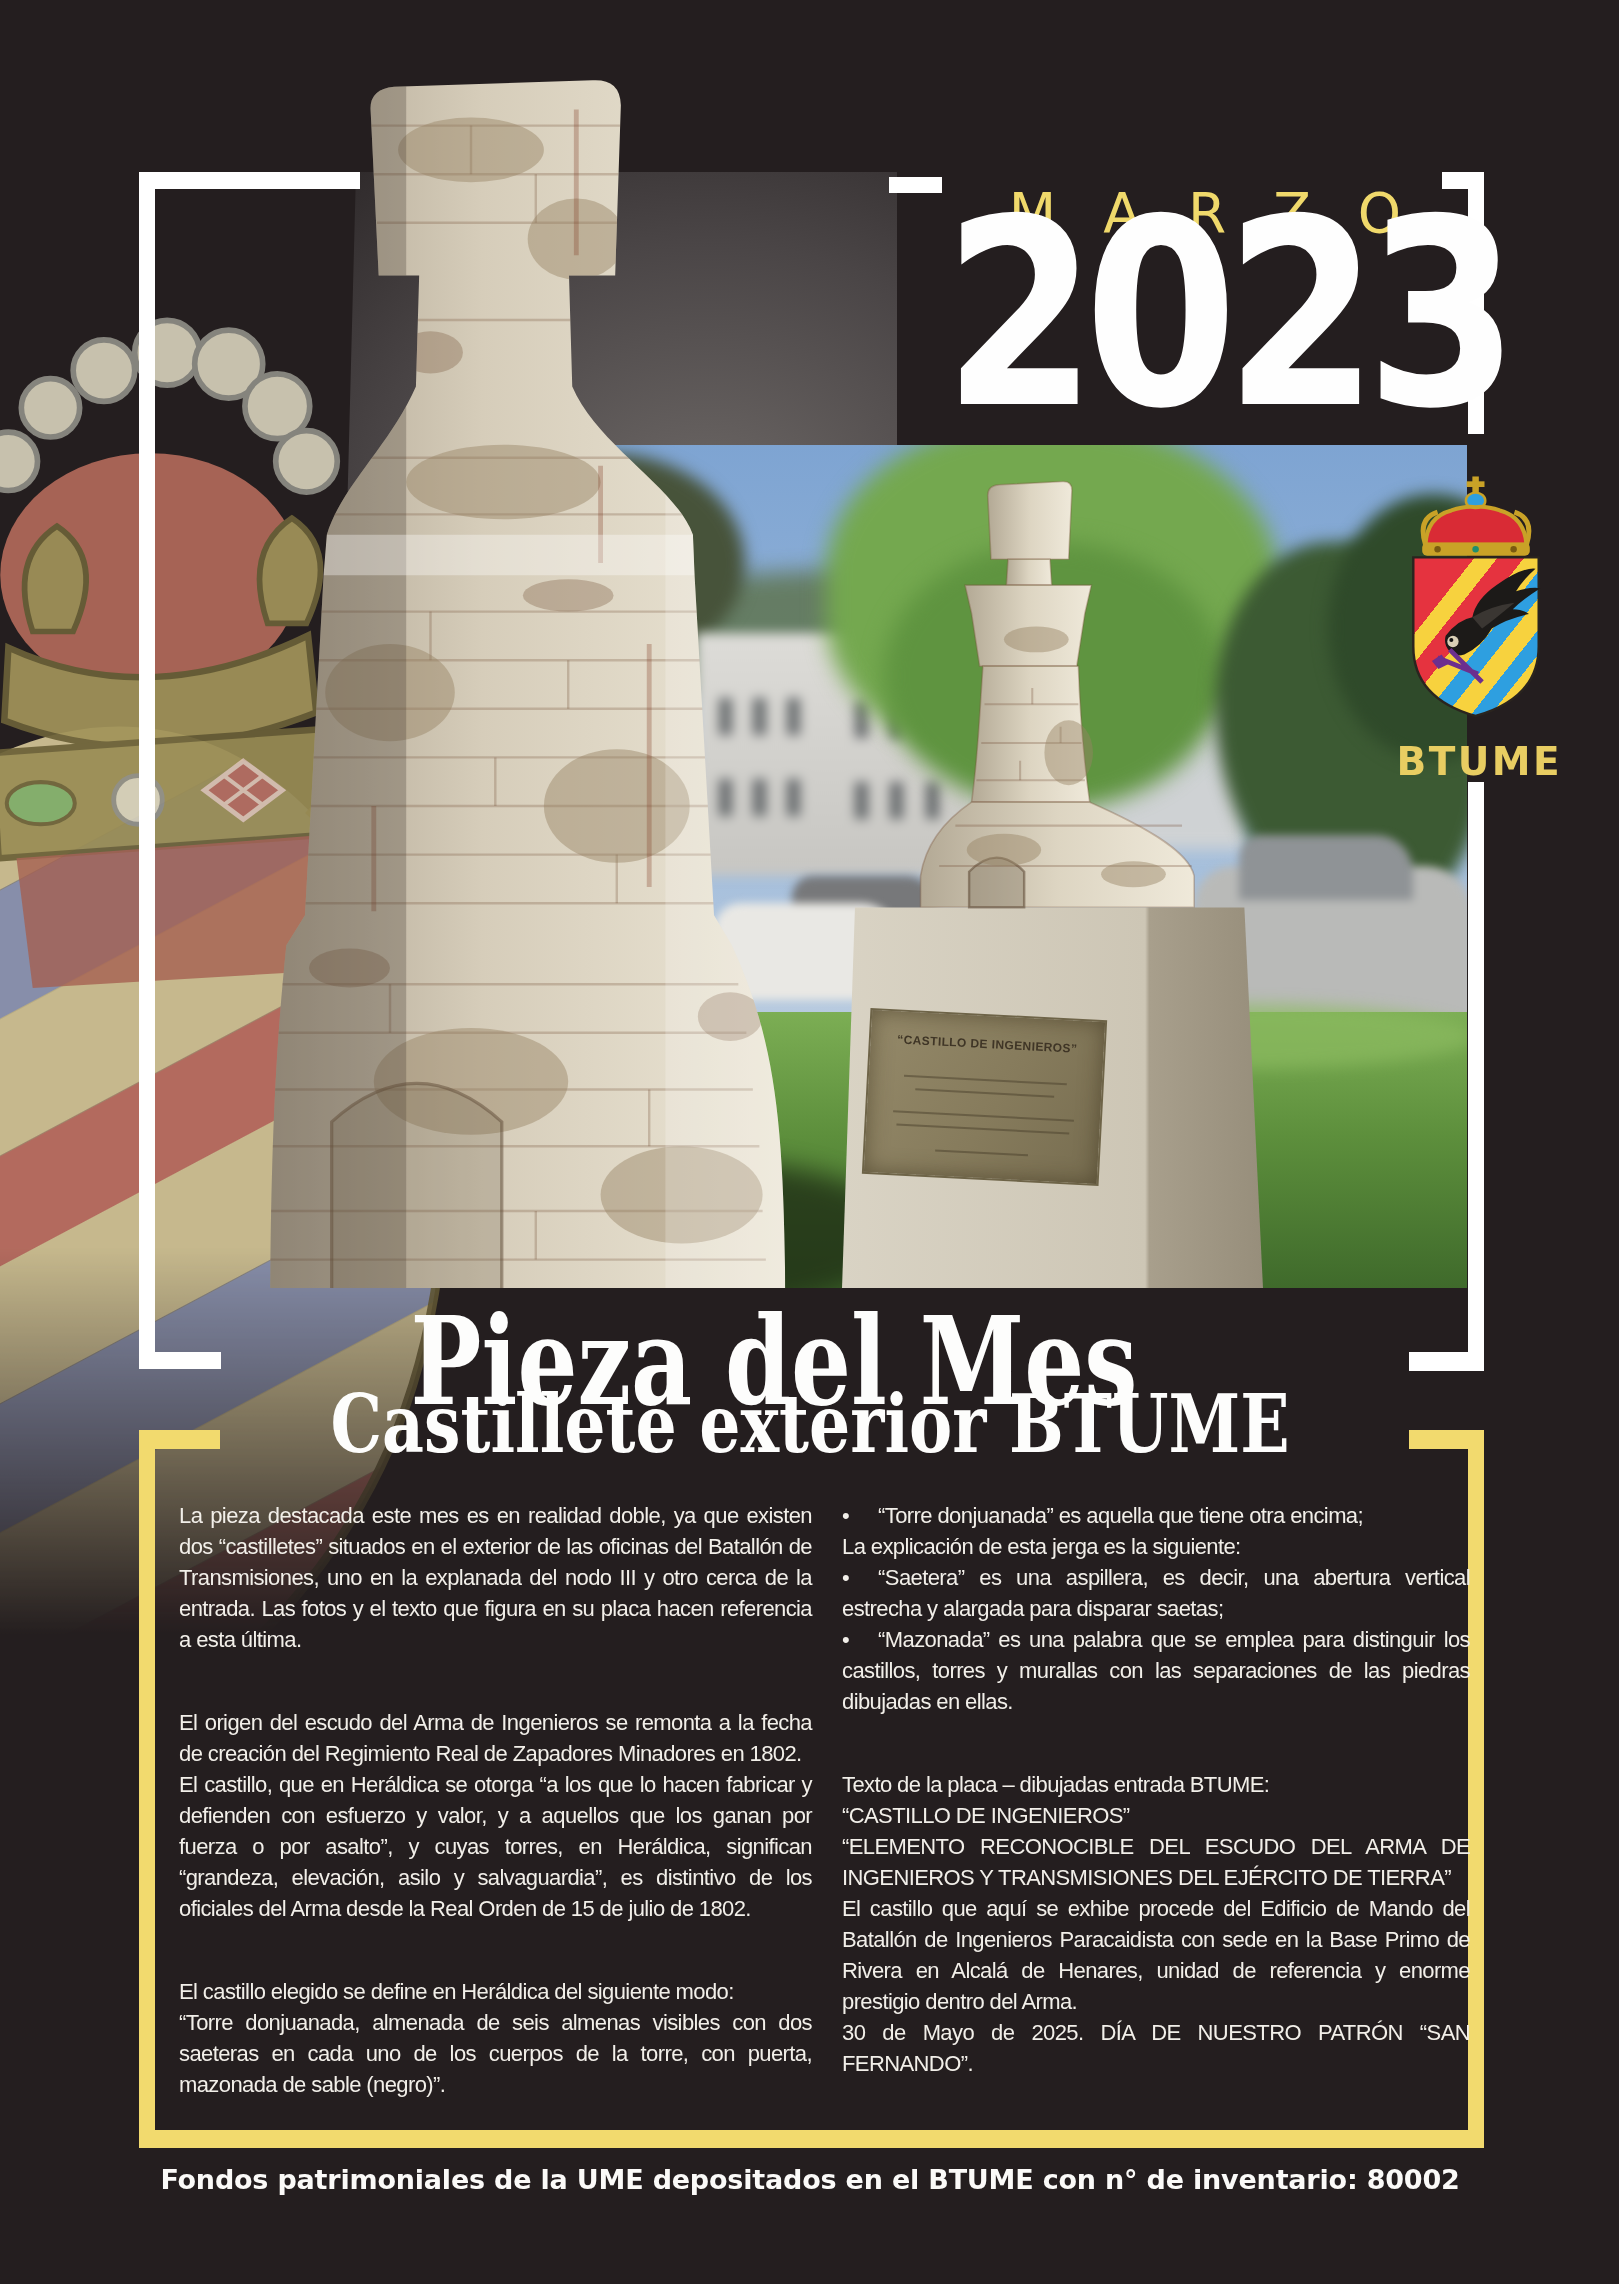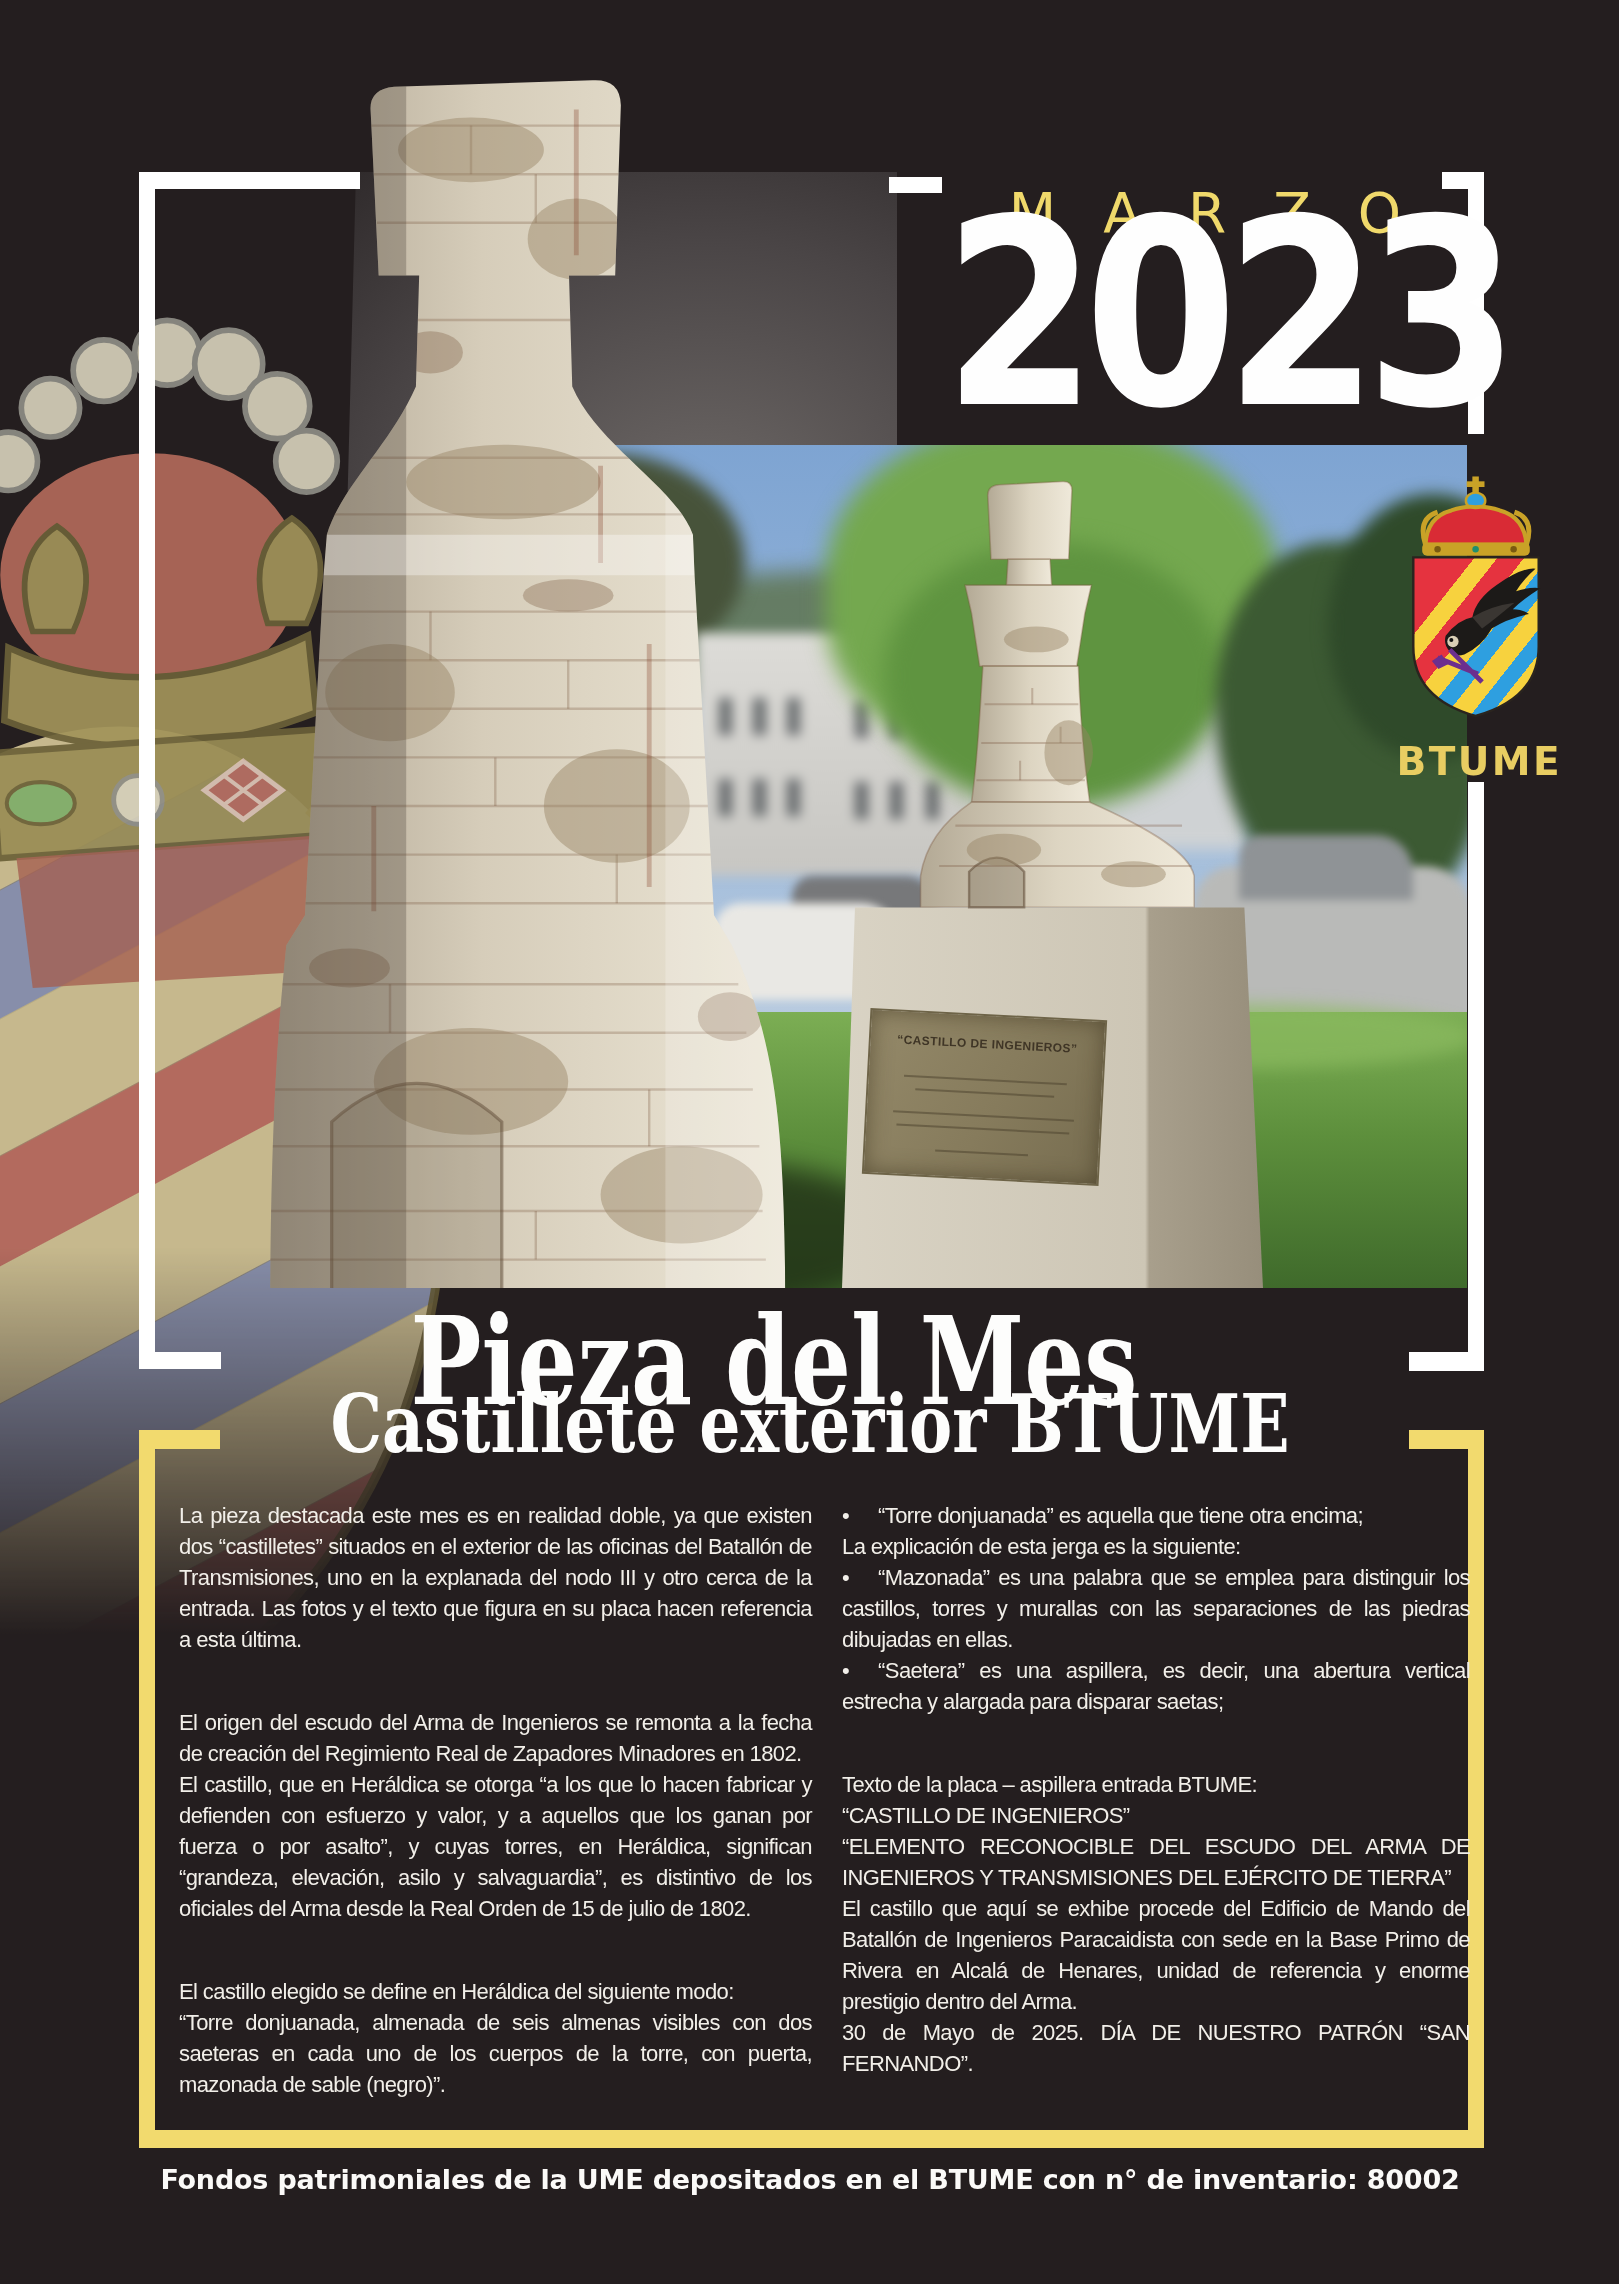--- a/index.html
+++ b/index.html
@@ -316,24 +316,24 @@
     <p>El origen del escudo del Arma de Ingenieros se remonta a la fecha de creación del Regimiento Real de Zapadores Minadores en 1802.</p>
     <p>El castillo, que en Heráldica se otorga “a los que lo hacen fabricar y defienden con esfuerzo y valor, y a aquellos que los ganan por fuerza o por asalto”, y cuyas torres, en Heráldica, significan “grandeza, elevación, asilo y salvaguardia”, es distintivo de los oficiales del Arma desde la Real Orden de 15 de julio de 1802.</p>
     <div class="sp"></div>
     <p>El castillo elegido se define en Heráldica del siguiente modo:</p>
     <p>“Torre donjuanada, almenada de seis almenas visibles con dos saeteras en cada uno de los cuerpos de la torre, con puerta, mazonada de sable (negro)”.</p>
   </div>
 
   <div class="abs col col-right">
     <p><span class="dot">•</span><span>“Torre donjuanada” es aquella que tiene otra encima;</span></p>
     <p>La explicación de esta jerga es la siguiente:</p>
+    <p><span class="dot">•</span><span>“Saetera” es una aspillera, es decir, una abertura vertical estrecha y alargada para disparar saetas;</span></p>
     <p><span class="dot">•</span><span>“Mazonada” es una palabra que se emplea para distinguir los castillos, torres y murallas con las separaciones de las piedras dibujadas en ellas.</span></p>
-    <p><span class="dot">•</span><span>“Saetera” es una aspillera, es decir, una abertura vertical estrecha y alargada para disparar saetas;</span></p>
     <div class="sp"></div>
-    <p>Texto de la placa – aspillera entrada BTUME:</p>
+    <p>Texto de la placa – dibujadas entrada BTUME:</p>
     <p>“CASTILLO DE INGENIEROS”</p>
     <p>“ELEMENTO RECONOCIBLE DEL ESCUDO DEL ARMA DE INGENIEROS Y TRANSMISIONES DEL EJÉRCITO  DE TIERRA”</p>
     <p>El castillo que aquí se exhibe procede del Edificio de Mando del Batallón de Ingenieros Paracaidista con sede en la Base Primo de Rivera en Alcalá de Henares, unidad de referencia y enorme prestigio dentro del Arma.</p>
     <p>30 de Mayo de 2025. DÍA DE NUESTRO PATRÓN “SAN FERNANDO”.</p>
   </div>
 
   <div class="abs footer">Fondos patrimoniales de la UME depositados en el BTUME con n° de inventario: 80002</div>
 
 </div>
 

